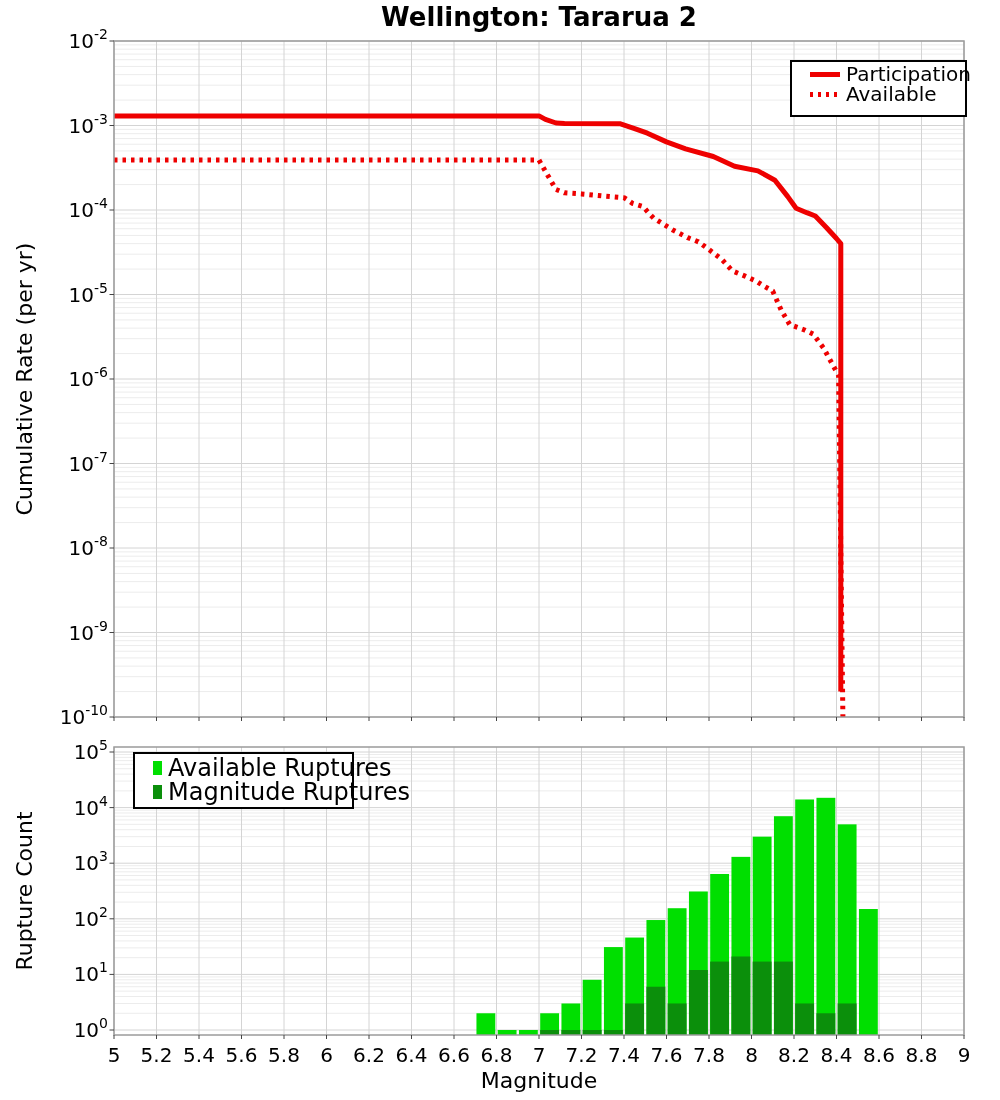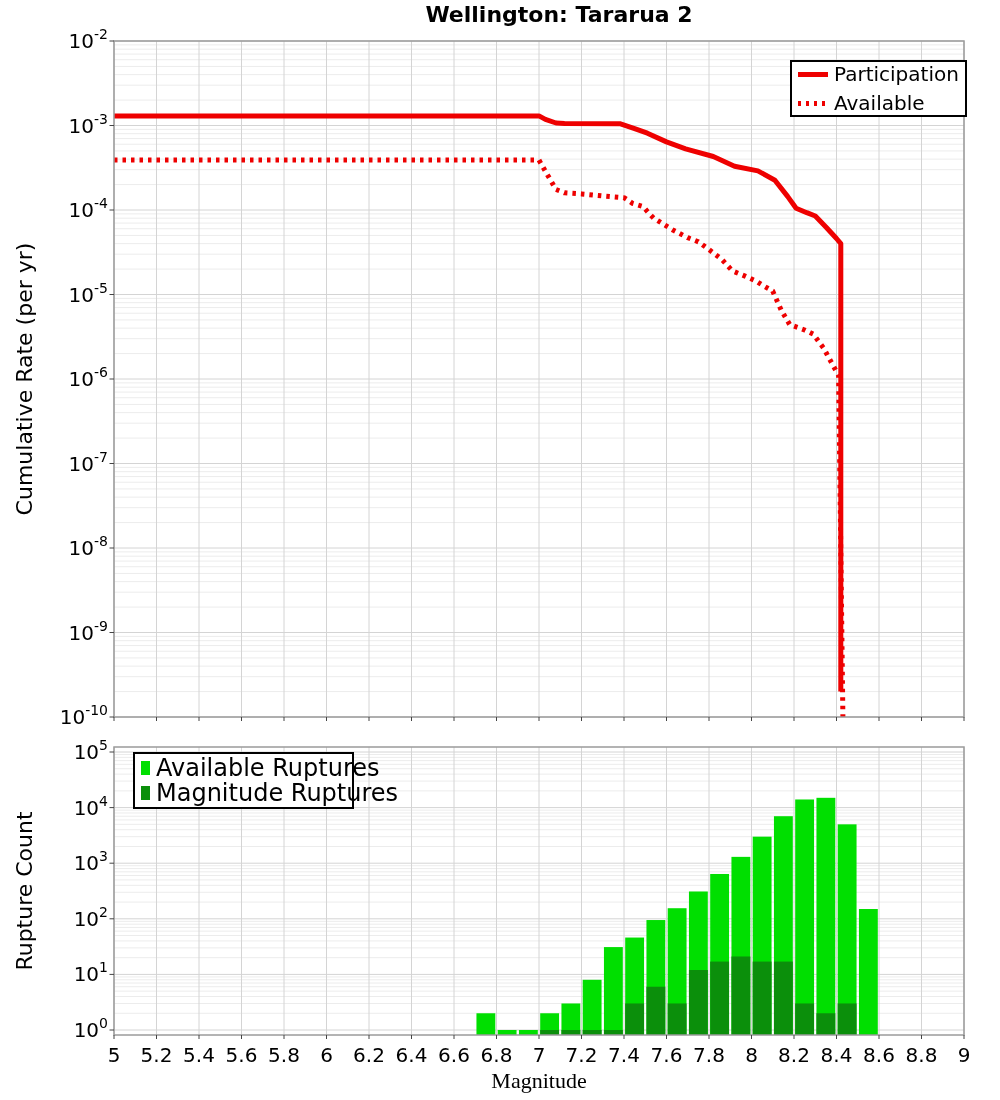--- a/index.html
+++ b/index.html
@@ -1,28 +1,28 @@
 <!DOCTYPE html>
 <html><head>
 <meta charset="utf-8">
 <style>
   html,body{margin:0;padding:0;background:#fff;}
   .figure{position:relative;width:1000px;height:1100px;background:#fff;
           font-family:"DejaVu Sans","Liberation Sans",sans-serif;color:#000;overflow:hidden;}
   svg text{font-family:"DejaVu Sans","Liberation Sans",sans-serif;fill:#000;}
-  .title{position:absolute;left:559px;top:2px;transform:translateX(-50%);
-         font-size:22px;font-weight:bold;white-space:nowrap;}
+  .title{position:absolute;left:539px;top:2px;transform:translateX(-50%);
+         font-size:26px;font-weight:bold;white-space:nowrap;}
   .ylabel{position:absolute;white-space:nowrap;font-size:22px;
           transform:translate(-50%,-50%) rotate(-90deg);}
   #ylab-top{left:24px;top:379px;}
   #ylab-bot{left:24px;top:891px;}
   .xlabel{position:absolute;left:539px;top:1068px;transform:translateX(-50%);
-          font-size:22px;white-space:nowrap;font-family:Liberation Serif, serif;}
+          font-size:22px;white-space:nowrap;}
   .legend{position:absolute;box-sizing:border-box;border:2px solid #000;background:#fff;
-          display:flex;flex-direction:column;justify-content:space-between;padding:2px 6px;}
+          display:flex;flex-direction:column;justify-content:flex-start;padding:2px 18px;}
   .legend-top{left:790px;top:60px;width:177px;height:57px;font-size:20px;}
   .legend-bottom{left:133px;top:752px;width:221px;height:57px;font-size:24px;}
   .lrow{display:flex;align-items:center;gap:6px;line-height:1;}
   .lsample{display:inline-block;width:30px;height:5px;flex:0 0 auto;}
   .lmark{display:inline-block;width:9px;height:14px;flex:0 0 auto;}
   .ltext{white-space:nowrap;}
 </style>
 </head>
 <body>
 

